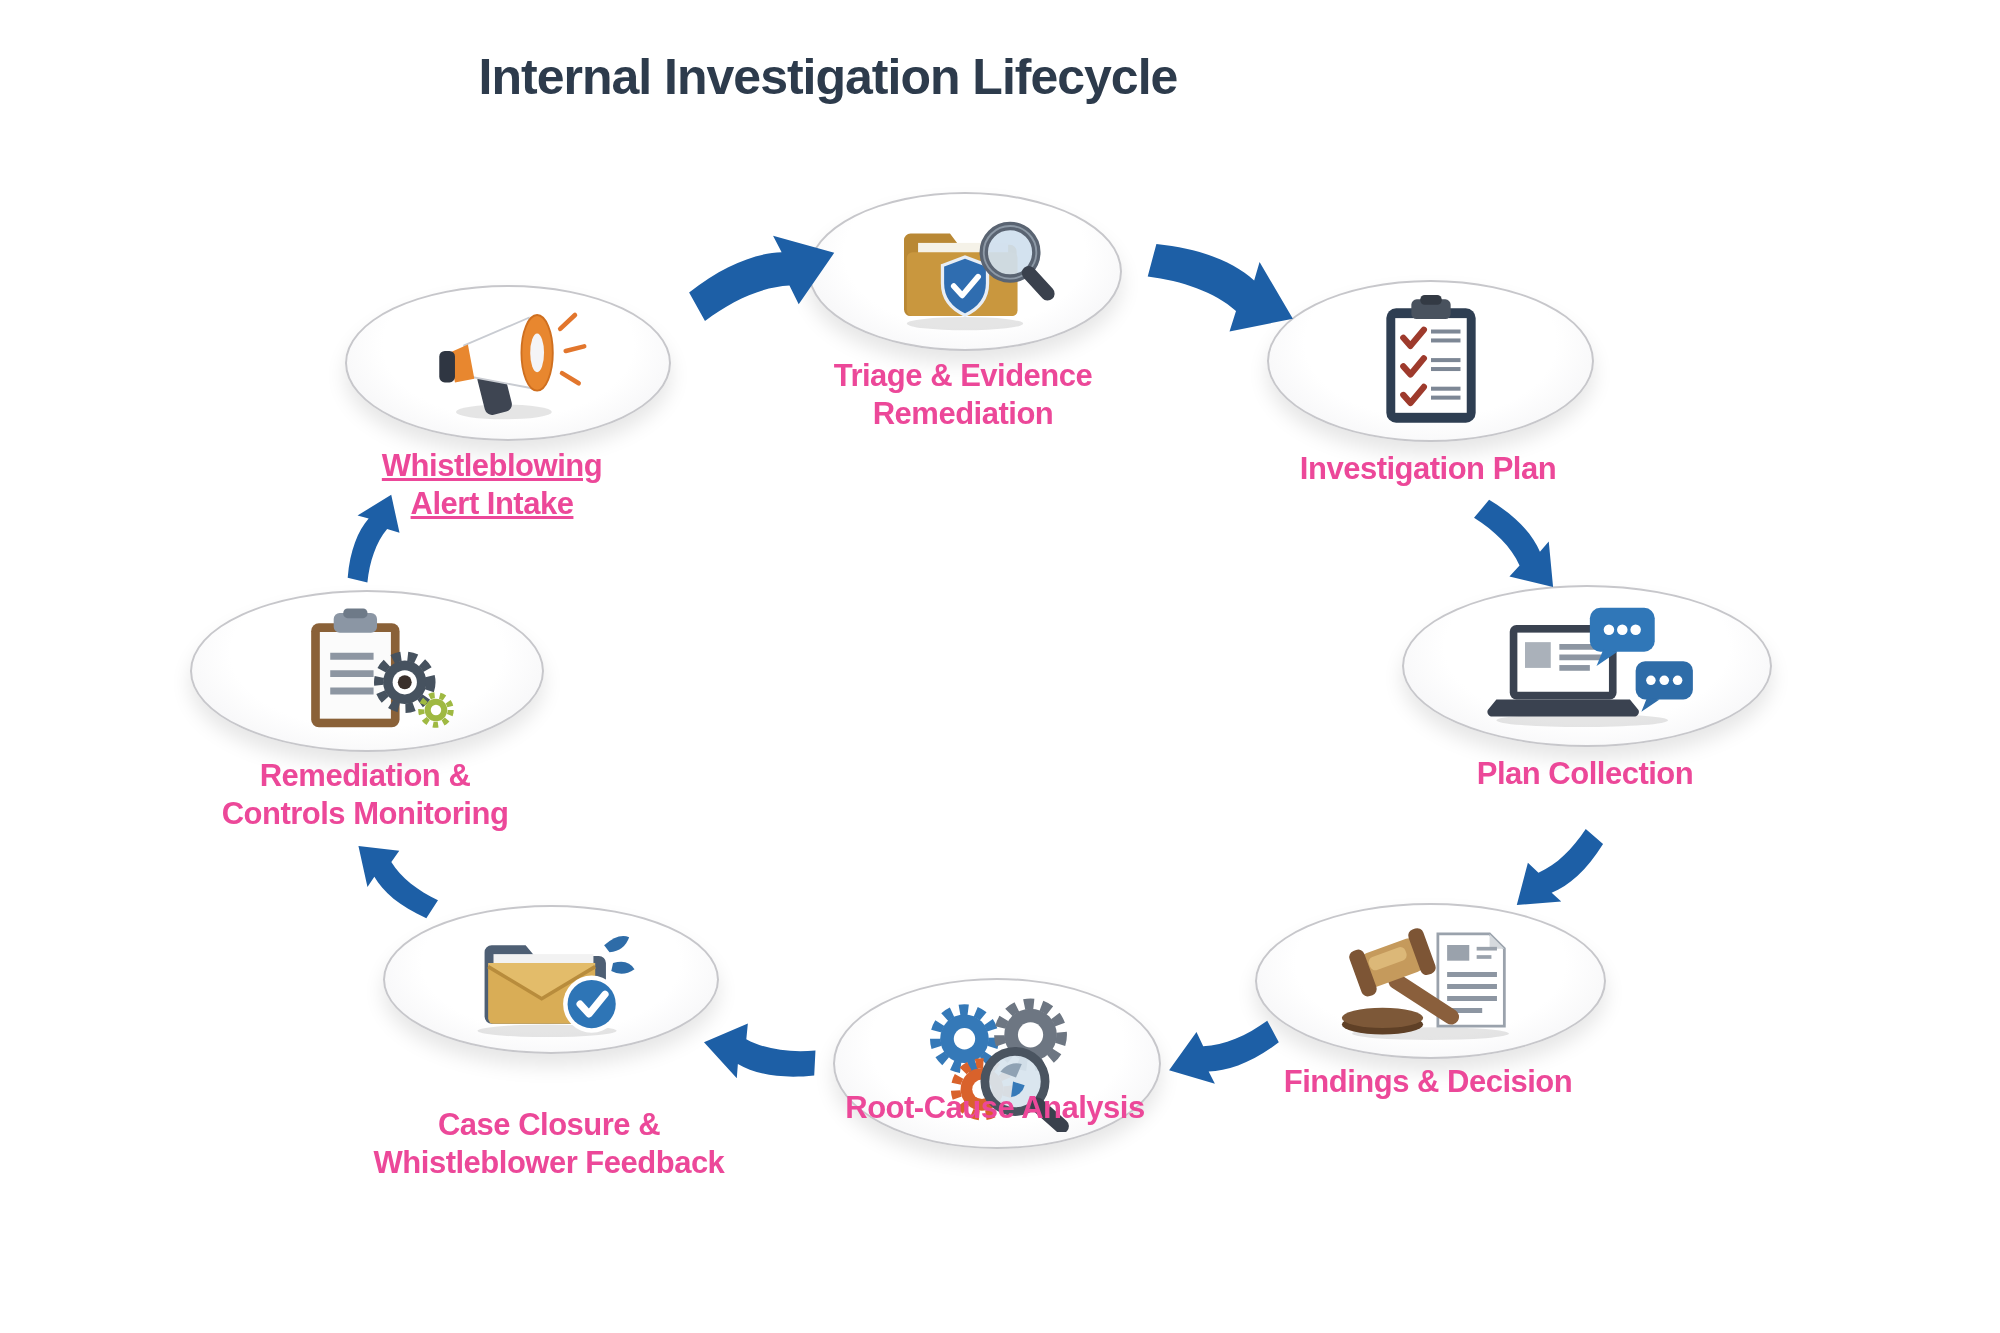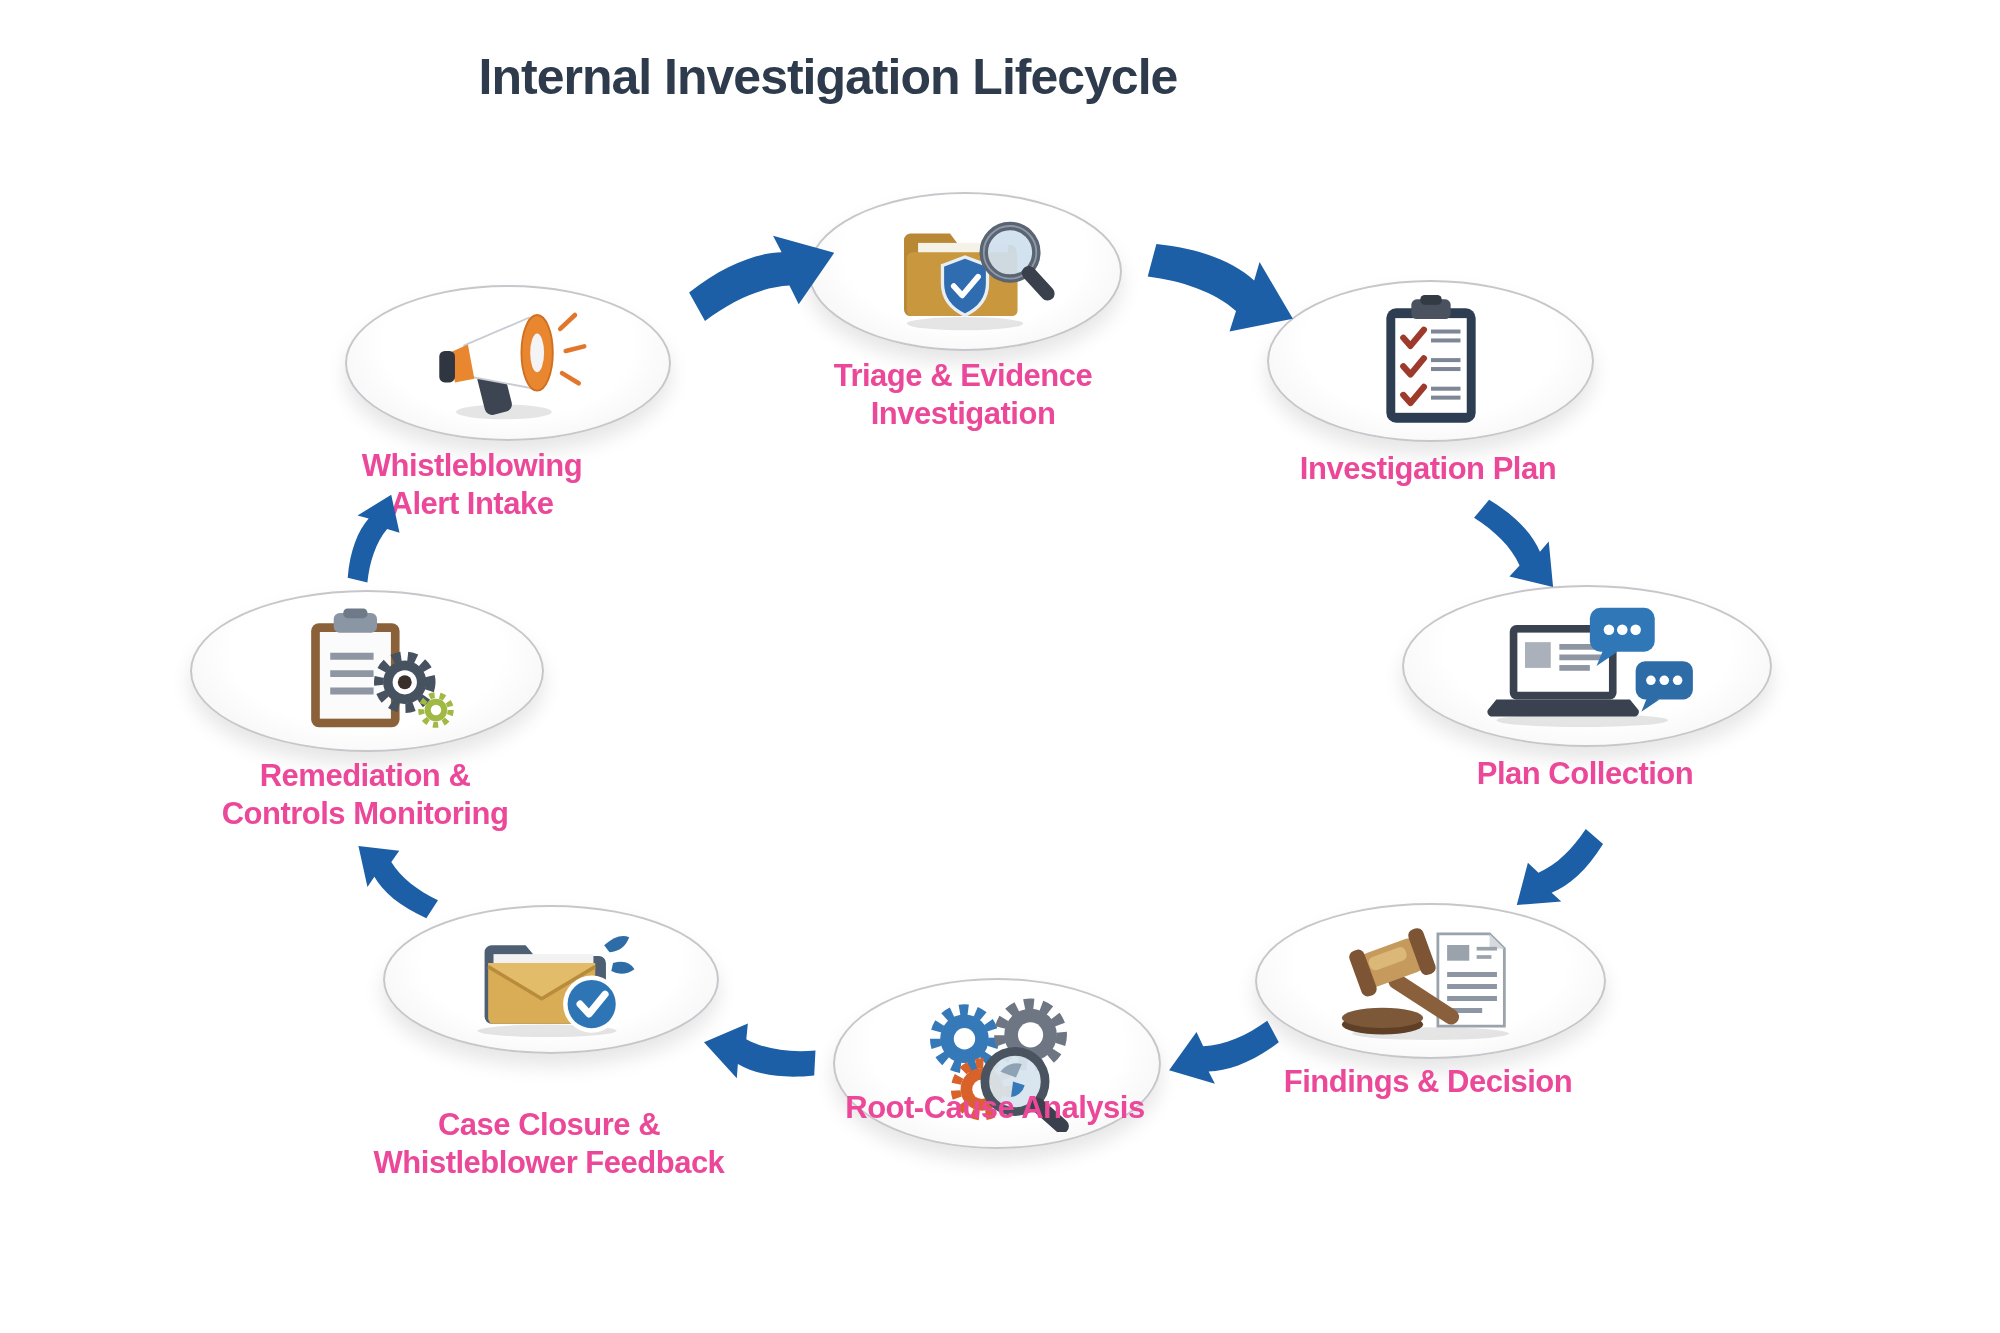--- a/index.html
+++ b/index.html
@@ -45,21 +45,21 @@
         <rect x="25" y="52" width="17" height="34" rx="6" fill="#2f3642"></rect>
         <ellipse cx="131" cy="54" rx="17" ry="41" fill="#e8872f" stroke="#cf6f1f" stroke-width="2"></ellipse>
         <ellipse cx="131" cy="54" rx="7.5" ry="21" fill="#f4f4f6"></ellipse>
         <g stroke="#e2762d" stroke-width="5" stroke-linecap="round">
           <line x1="156" y1="28" x2="172" y2="13"></line>
           <line x1="162" y1="52" x2="182" y2="47"></line>
           <line x1="158" y1="76" x2="176" y2="87"></line>
         </g>
       </svg>
     </div>
-    <div class="label" style="left:252px;top:447px;width:440px;">
+    <div class="label" style="left:272px;top:447px;width:440px;text-decoration:underline;">
       <span>Whistleblowing</span>
       <span>Alert Intake</span>
     </div>
   </div>
 
   <div class="node">
     <div class="ellipse" style="left:808px;top:192px;width:310px;height:155px;">
       <svg class="icon" width="190" height="122" viewBox="0 0 200 130">
         <ellipse cx="100" cy="120" rx="62" ry="7" fill="rgba(0,0,0,0.10)"></ellipse>
         <path d="M42 24 h42 l9 12 h55 a7 7 0 0 1 7 7 v62 a7 7 0 0 1 -7 7 h-106 a7 7 0 0 1 -7 -7 v-74 a7 7 0 0 1 7 -7 z" fill="#b98834"></path>
@@ -67,21 +67,21 @@
         <rect x="38" y="44" width="118" height="68" rx="6" fill="#c9973e"></rect>
         <path d="M76 58 l24 -9 24 9 v19 c0 17 -11 28 -24 34 c-13 -6 -24 -17 -24 -34 z" fill="#2f6db0" stroke="#e8eef5" stroke-width="3.5"></path>
         <path d="M88 80 l9 10 l17 -20" stroke="#ffffff" stroke-width="6" fill="none" stroke-linecap="round" stroke-linejoin="round"></path>
         <circle cx="148" cy="44" r="28" fill="#cfe0ee" fill-opacity="0.92" stroke="#5a6472" stroke-width="9"></circle>
         <circle cx="148" cy="44" r="28" fill="none" stroke="#8d99a6" stroke-width="2"></circle>
         <line x1="168" y1="66" x2="188" y2="88" stroke="#3a414d" stroke-width="15" stroke-linecap="round"></line>
       </svg>
     </div>
     <div class="label" style="left:743px;top:357px;width:440px;">
       <span>Triage &amp; Evidence</span>
-      <span>Investigation</span>
+      <span>Remediation</span>
     </div>
   </div>
 
   <div class="node">
     <div class="ellipse" style="left:1267px;top:280px;width:323px;height:158px;">
       <svg class="icon" width="110" height="134" viewBox="0 0 120 150">
         <rect x="10" y="16" width="100" height="128" rx="11" fill="#2e3e52"></rect>
         <rect x="20" y="27" width="80" height="106" fill="#ffffff"></rect>
         <rect x="38" y="6" width="44" height="22" rx="6" fill="#49525e"></rect>
         <rect x="48" y="1" width="24" height="11" rx="5" fill="#333a44"></rect>

